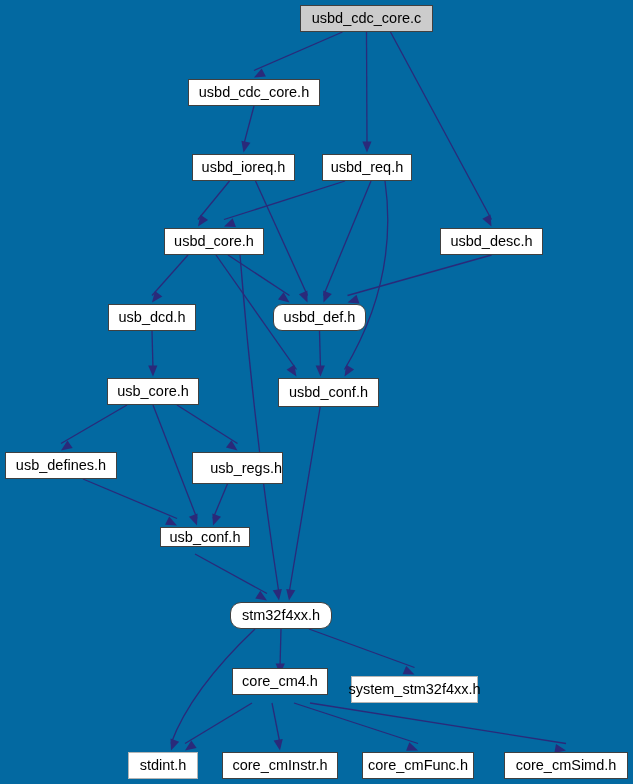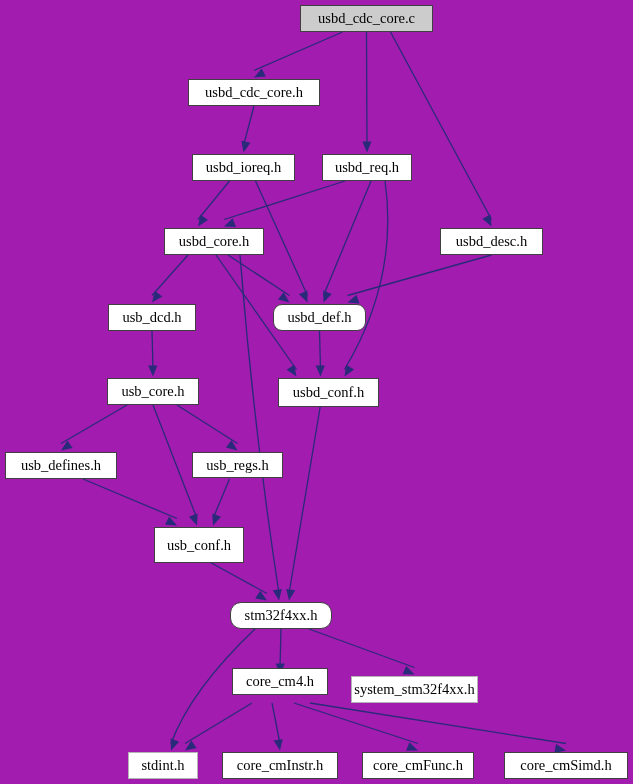--- a/index.html
+++ b/index.html
@@ -4,22 +4,22 @@
 <style>
   html, body {
     margin: 0;
     padding: 0;
     background: #ffffff;
   }
   #graph-canvas {
     position: relative;
     width: 633px;
     height: 784px;
-    background: #a21caf;
-    font-family: Liberation Serif, serif;
+    background: #0369a1;
+    font-family: Liberation Sans, sans-serif;
     overflow: hidden;
   }
   #edge-layer {
     position: absolute;
     left: 0;
     top: 0;
     width: 633px;
     height: 784px;
   }
   .graph-node {
@@ -200,24 +200,24 @@
     </div>
     <div class="graph-node" style="left: 107px; top: 378px; width: 92px; height: 27px;">
       <span class="node-label">usb_core.h</span>
     </div>
     <div class="graph-node" style="left: 270px; top: 378px; width: 101px; height: 29px; margin-left: 8px;">
       <span class="node-label">usbd_conf.h</span>
     </div>
     <div class="graph-node" style="left: 5px; top: 452px; width: 112px; height: 27px;">
       <span class="node-label">usb_defines.h</span>
     </div>
-    <div class="graph-node" style="left: 192px; top: 452px; width: 91px; height: 26px;">
+    <div class="graph-node" style="left: 192px; top: 452px; width: 91px; height: 32px; justify-content: flex-end;">
       <span class="node-label">usb_regs.h</span>
     </div>
-    <div class="graph-node" style="left: 154px; top: 527px; width: 90px; height: 36px; align-items: center;">
+    <div class="graph-node" style="left: 160px; top: 527px; width: 90px; height: 20px; align-items: center;">
       <span class="node-label">usb_conf.h</span>
     </div>
     <div class="graph-node" style="left: 230px; top: 602px; width: 102px; height: 27px; border-radius: 11px;">
       <span class="node-label">stm32f4xx.h</span>
     </div>
     <div class="graph-node" style="left: 232px; top: 668px; width: 96px; height: 27px;">
       <span class="node-label">core_cm4.h</span>
     </div>
     <div class="graph-node external-node" style="left: 351px; top: 676px; width: 127px; height: 27px;">
       <span class="node-label">system_stm32f4xx.h</span>

